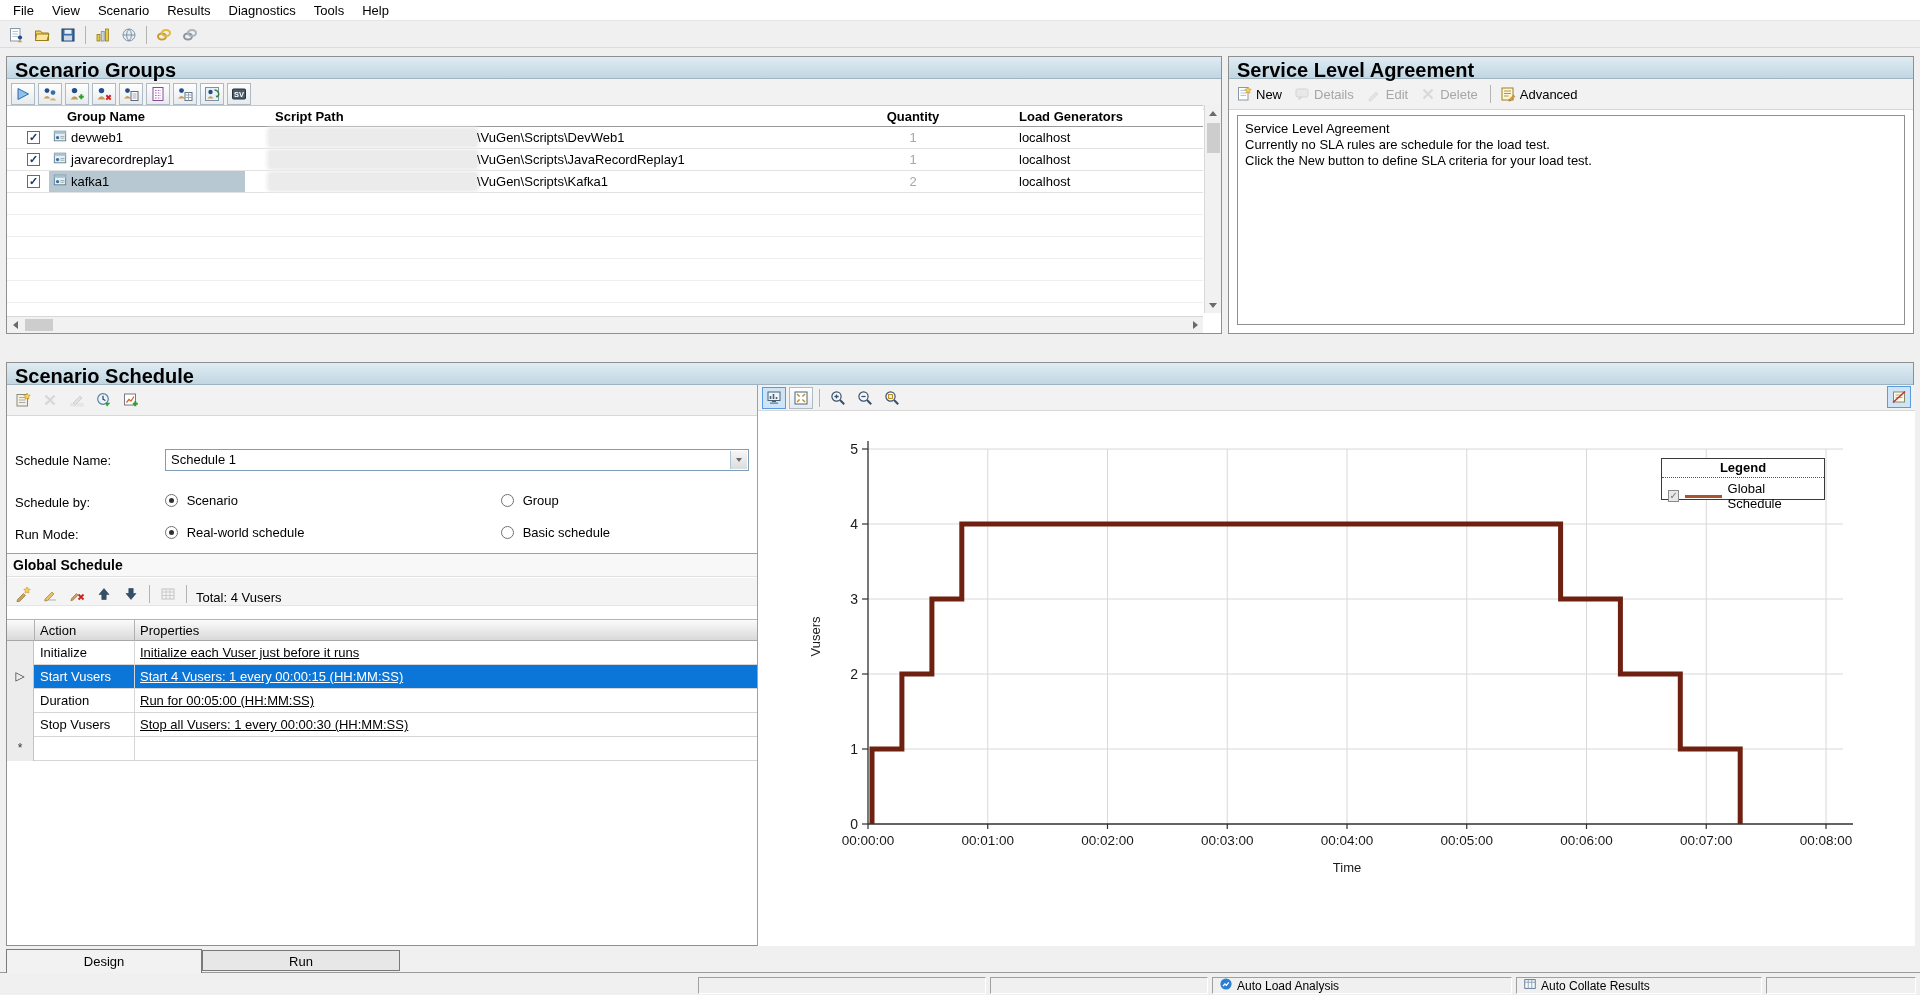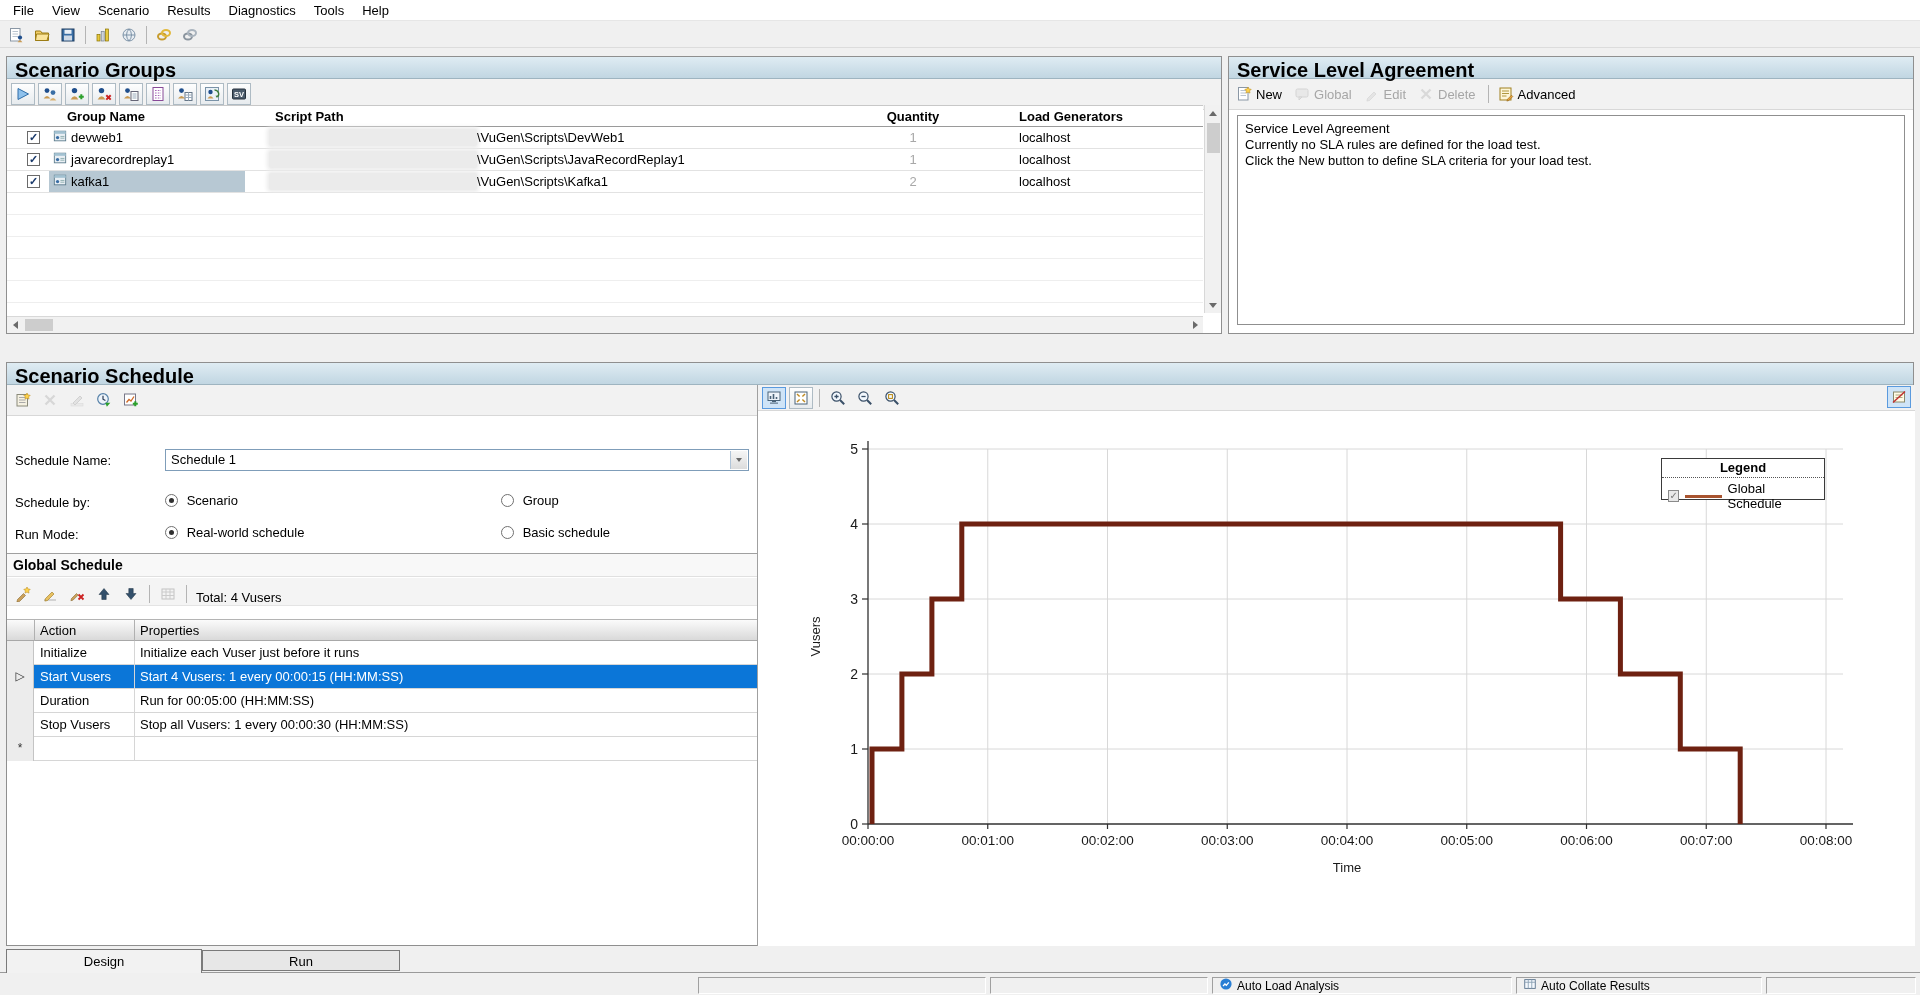--- a/index.html
+++ b/index.html
@@ -66,21 +66,21 @@
 
   #gs-bar { position:absolute; left:0; top:168px; width:750px; height:24px; background:#f8f8f8; border-top:1px solid #a0a0a0; border-bottom:1px solid #e0e0e0; font-weight:bold; font-size:14px; padding:3px 6px; }
   #gs-toolbar { position:absolute; left:0; top:193px; width:750px; height:28px; background:#f4f4f4; border-bottom:1px solid #e4e4e4; display:flex; align-items:flex-end; gap:3px; padding:0 4px; }
   #gs-total { font-size:13px; margin-left:3px; }
 
   #gs-table { position:absolute; left:0; top:234px; width:750px; }
   #gs-header { position:relative; height:22px; background:linear-gradient(#fbfbfb,#d9d9d9); border-top:1px solid #b4b4b4; border-bottom:1px solid #a8a8a8; font-size:13px; }
   .gs-row { position:relative; height:24px; border-bottom:1px solid #d6d6d6; background:#fff; }
   .gs-row .marker { position:absolute; left:0; top:0; width:27px; height:24px; background:#ececec; border-right:1px solid #c4c4c4; text-align:center; font-size:12px; color:#333; padding-top:4px; }
   .gs-row .acell  { position:absolute; left:33px; top:4px; white-space:nowrap; }
-  .gs-row .pcell  { position:absolute; left:133px; top:4px; white-space:nowrap; }
+  .gs-row .pcell  { position:absolute; left:133px; top:4px; white-space:nowrap;text-decoration:underline; }
   .gs-row .avline { position:absolute; left:127px; top:0; width:1px; height:24px; background:#d6d6d6; }
   .gs-row.selected .sel-bg { position:absolute; left:27px; right:0; top:0; bottom:0; background:#0b76d8; }
   .gs-row.selected .acell, .gs-row.selected .pcell { color:#fff; }
   #gs-header .avline { position:absolute; left:127px; top:0; width:1px; height:22px; background:#b0b0b0; }
   #gs-header .mline  { position:absolute; left:27px; top:0; width:1px; height:22px; background:#b0b0b0; }
 
   
   #chart-pane { position:absolute; left:750px; top:22px; width:1158px; height:561px; border-left:1px solid #a0a0a0; background:#fff; }
   #chart-toolbar { position:relative; height:26px; background:#f2f2f2; border-bottom:1px solid #d8d8d8; display:flex; align-items:center; gap:3px; padding:0 4px; }
   #chart-toolbar .right-slot { position:absolute; right:4px; top:1px; }
@@ -324,21 +324,21 @@
             <path d="M4.5 4.5 h5.5 M4.5 7 h5.5 M4.5 9.5 h5.5" stroke="#b9c4cf"></path>
             <path d="M12 1 l1 2 2.2 .3 -1.6 1.6 .4 2.2 -2 -1 -2 1 .4 -2.2 -1.6 -1.6 2.2 -.3 z" fill="#ffd24a" stroke="#c09020" stroke-width=".6"></path>
           </svg>
           <span class="lbl">New</span>
         </span>
         <span class="disabled tbtn-labeled">
           <svg width="16" height="16" viewBox="0 0 16 16">
             <rect x="2" y="3" width="12" height="8" rx="1.5" fill="#dcdcdc" stroke="#b0b0b0"></rect>
             <path d="M5 11 v3 l3 -3 z" fill="#dcdcdc" stroke="#b0b0b0"></path>
           </svg>
-          <span class="lbl">Global</span>
+          <span class="lbl">Details</span>
         </span>
         <span class="disabled tbtn-labeled">
           <svg width="16" height="16" viewBox="0 0 16 16">
             <path d="M3.5 12.5 l6.5 -6.5 2 2 -6.5 6.5 -2.6 .6 z" fill="#d4d4d4" stroke="#aaa" stroke-width=".6"></path>
           </svg>
           <span class="lbl">Edit</span>
         </span>
         <span class="disabled tbtn-labeled">
           <svg width="16" height="16" viewBox="0 0 16 16">
             <path d="M3.5 3.5 L12.5 12.5 M12.5 3.5 L3.5 12.5" stroke="#bdbdbd" stroke-width="2.4"></path>
@@ -350,21 +350,21 @@
           <svg width="16" height="16" viewBox="0 0 16 16">
             <rect x="2" y="2" width="11" height="12" fill="#fdf6d8" stroke="#a08020"></rect>
             <path d="M4 5 h7 M4 7.5 h7 M4 10 h4.5" stroke="#b09840"></path>
             <path d="M9.5 13.2 l4 -4 1.3 1.3 -4 4 -1.9 .6 z" fill="#e8a33d" stroke="#906010" stroke-width=".6"></path>
           </svg>
           <span class="lbl">Advanced</span>
         </span>
       </div>
     <div id="sla-content">
       <div>Service Level Agreement</div>
-      <div>Currently no SLA rules are defined for the load test.</div>
+      <div>Currently no SLA rules are schedule for the load test.</div>
       <div>Click the New button to define SLA criteria for your load test.</div>
     </div>
   </div>
 
   <div class="panel" style="left:6px; top:362px; width:1908px; height:584px;">
     <div class="hdrbar">Scenario Schedule</div>
 
     <div style="position:absolute; left:0; top:22px; width:750px; height:561px;">
       <div class="tbrow">
           <span class="tbtn">

